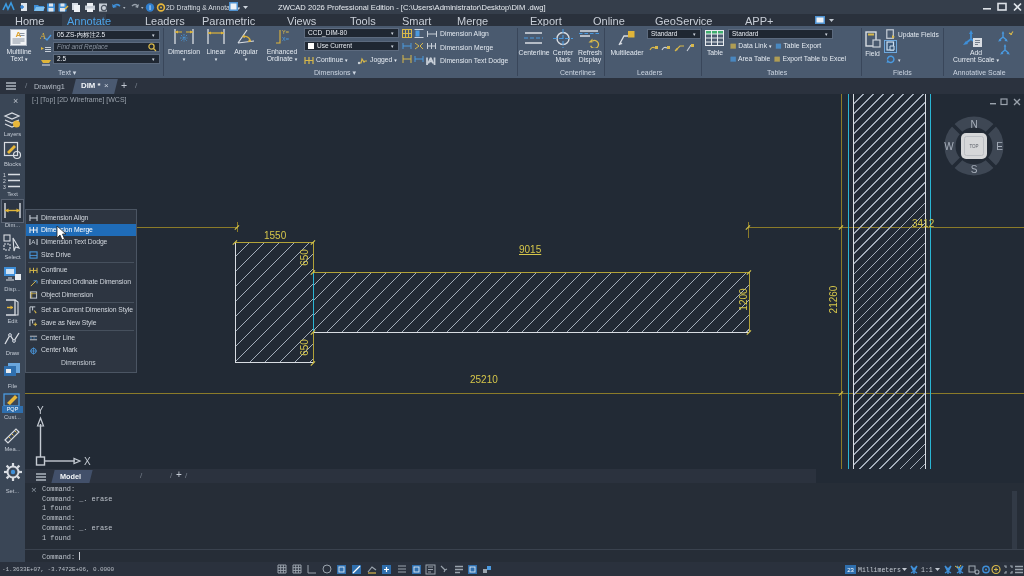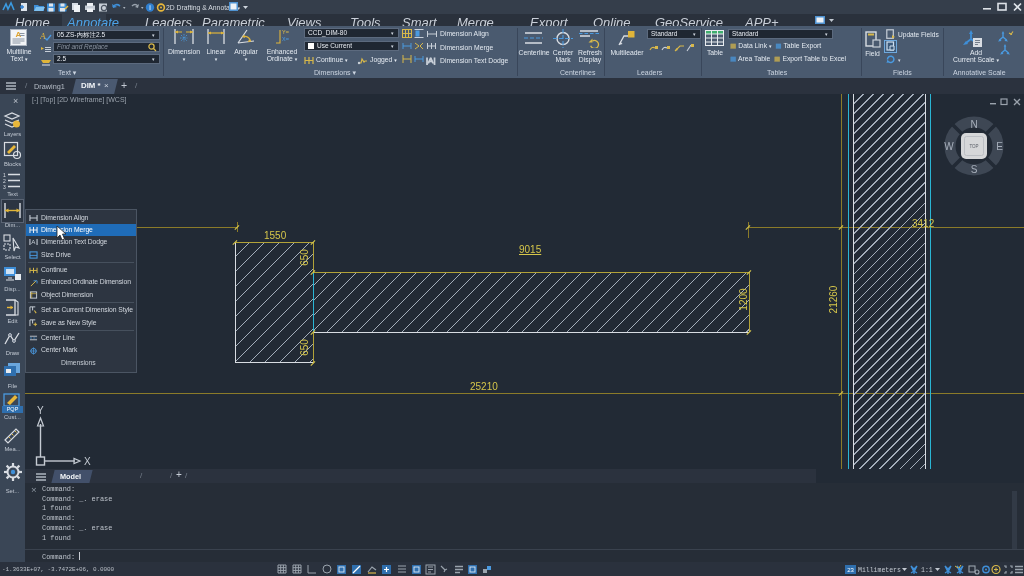--- a/index.html
+++ b/index.html
@@ -2,21 +2,21 @@
 <html><head>
 <meta charset="utf-8">
 <style>
   * { margin:0; padding:0; box-sizing:border-box; }
   html,body { width:1024px; height:576px; overflow:hidden; background:#222a35; }
   body { font-family:"Liberation Sans", sans-serif; position:relative; }
   .abs { position:absolute; }
   
   #titlebar { left:0; top:0; width:1024px; height:14px; background:#353e4b; }
   #menubar { left:0; top:14px; width:1024px; height:12px; background:#2a313c; }
-  .mitem { position:absolute; top:1px; font-size:13px; color:#c9cfd8;font-style:italic; }
+  .mitem { position:absolute; top:1px; font-size:11px; color:#c9cfd8; }
   #ribbon { left:0; top:26px; width:1024px; height:52px; background:#4a5a6f; }
   .rsep { position:absolute; top:2px; width:1px; height:48px; background:#39465a; }
   .rlabel { position:absolute; top:43px; font-size:7px; color:#ccd5e1; white-space:nowrap; }
   .rbtnlabel { position:absolute; font-size:6.8px; color:#e4eaf1; text-align:center; white-space:nowrap; }
   .rfield { position:absolute; background:#1f2732; border:1px solid #5c6a7e; color:#e8ecf2; font-size:6.5px; line-height:8px; padding-left:3px; white-space:nowrap; overflow:hidden; }
   .carr { position:absolute; font-size:5px; color:#cfd6df; }
   #tabbar { left:0; top:78px; width:1024px; height:16px; background:#2b323e; }
   
   #sidebar { left:0; top:94px; width:25px; height:468px; background:#3a4656; }
   .sblabel { position:absolute; width:25px; text-align:center; font-size:5.8px; color:#c3cad4; }
@@ -86,20 +86,21 @@
 
     <circle cx="160" cy="6.5" r="3.4" fill="none" stroke="#e8b73a" stroke-width="1.6"></circle>
       <circle cx="160" cy="6.5" r="1" fill="#e8b73a"></circle>
   </svg>
   <div class="abs" style="left:166px;top:3.5px;font-size:6.8px;color:#d6dbe2;">2D Drafting &amp; Annota... <span style="font-size:5px">▾</span></div>
   <svg class="abs" style="left:229px;top:2px" width="26" height="10" viewBox="0 0 26 10">
     <rect x="0" y="0" width="9" height="9" fill="#4f93d2"></rect>
       <rect x="1.5" y="1.5" width="6" height="6" fill="#eef2f6"></rect>
     <path d="M14 4 l2.5 3 2.5 -3 z" fill="#cdd4dc"></path>
   </svg>
+  <div class="abs" style="left:278px;top:3px;font-size:7.6px;color:#e8ecf1;white-space:nowrap;">ZWCAD 2026 Professional Edition - [C:\Users\Administrator\Desktop\DIM .dwg]</div>
   <svg class="abs" style="left:982px;top:2px" width="42" height="10" viewBox="0 0 42 10">
     <rect x="1" y="6" width="8" height="1.6" fill="#dde2e8"></rect>
     <rect x="16" y="1.5" width="8" height="6.5" fill="none" stroke="#dde2e8" stroke-width="1.6"></rect>
     <path d="M32 1.5 L39 8.5 M39 1.5 L32 8.5" stroke="#dde2e8" stroke-width="1.7"></path>
   </svg>
 </div>
 <div class="abs" id="menubar">
   <div class="mitem" style="left:15px">Home</div>
   <div class="abs" style="left:62px;top:0;width:44px;height:12px;background:#353e4b;"></div>
     <div class="mitem" style="left:67px;color:#4da3e8">Annotate</div>
@@ -465,21 +466,21 @@
   <div class="tick" style="left:721px;top:238px;"></div>
   <div class="tick" style="left:285px;top:268.5px;"></div>
   <div class="tick" style="left:813px;top:133px;"></div>
   <div class="tick" style="left:813px;top:298.5px;"></div>
 
   <div class="dimtext" style="left:239px;top:135.5px;">1550</div>
   <div class="dimtext" style="left:494px;top:150px;text-decoration:underline;">9015</div>
   <div class="dimtext" style="left:270.5px;top:157.5px;transform:rotate(-90deg);">650</div>
   <div class="dimtext" style="left:270.5px;top:248px;transform:rotate(-90deg);">650</div>
   <div class="dimtext" style="left:707px;top:200px;transform:rotate(-90deg);">1200</div>
-  <div class="dimtext" style="left:445px;top:287px;text-align:right;">25210</div>
+  <div class="dimtext" style="left:445px;top:280px;text-align:right;">25210</div>
   <div class="dimtext" style="left:795px;top:200px;transform:rotate(-90deg);">21260</div>
   <div class="dimtext" style="left:887px;top:124px;">3412</div>
 
   <div class="abs" style="left:7px;top:2px;font-size:7px;color:#9aa2ac;white-space:nowrap;">[-] [Top] [2D Wireframe] [WCS]</div>
 
   <svg class="abs" style="left:965px;top:4px" width="32" height="8" viewBox="0 0 32 8">
     <rect x="0" y="5" width="6" height="1.4" fill="#9aa2ac"></rect>
     <rect x="11" y="1" width="6" height="5.5" fill="none" stroke="#9aa2ac" stroke-width="1.2"></rect>
     <path d="M24 1 L30 7 M30 1 L24 7" stroke="#9aa2ac" stroke-width="1.3"></path>
   </svg>

